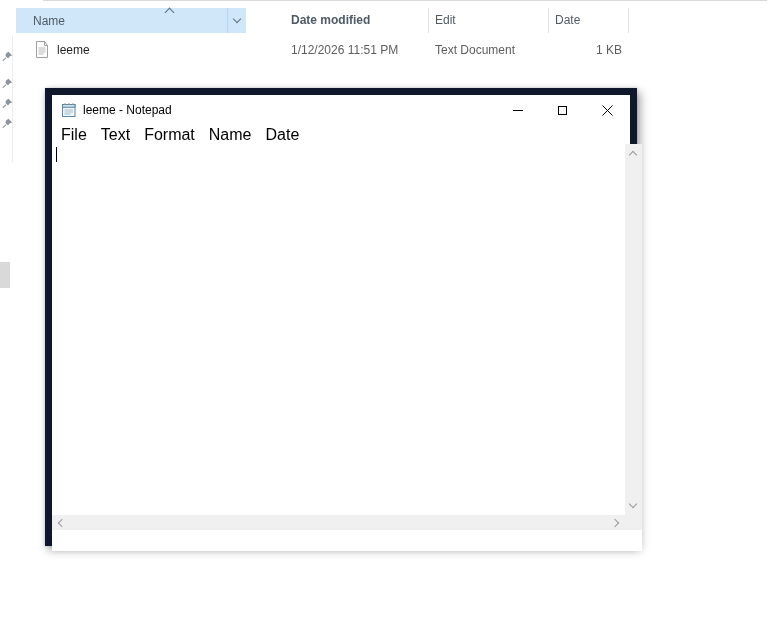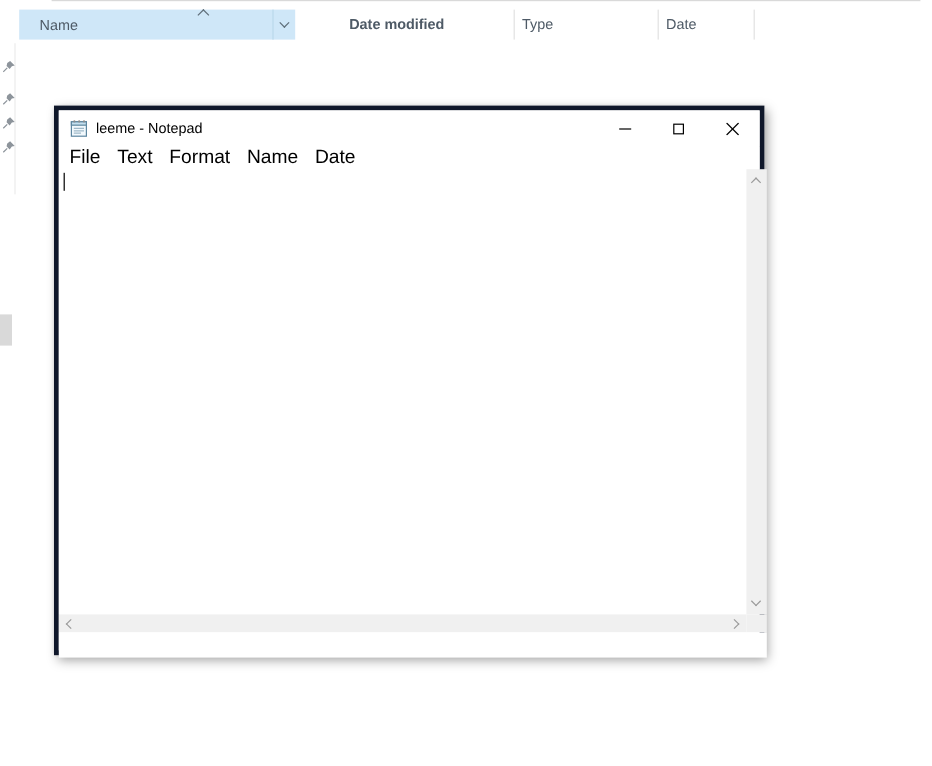--- a/index.html
+++ b/index.html
@@ -46,21 +46,21 @@
   .cell-type { position:absolute; left:435px; top:0; height:24px; line-height:24px; color:#5d5d5d; }
   .cell-size { position:absolute; left:540px; top:0; width:82px; height:24px; line-height:24px; color:#5d5d5d; text-align:right; }
 
   .navpane-line { position:absolute; left:12px; top:36px; width:1px; height:126px; background:#ececec; }
   .navpane-thumb { position:absolute; left:0; top:262px; width:10px; height:26px; background:#d9d9d9; }
   .pin { position:absolute; left:2px; width:11px; height:11px; }
 
   
   .notepad {
     position:absolute; left:45px; top:88px; width:592px; height:458px;
-    background:#fff; border:4px solid #0f172a;
+    background:#fff; border:7px solid #0f172a;
     box-shadow: 3px 4px 9px rgba(0,0,0,0.38), 0 0 3px rgba(0,0,0,0.15);
   }
   .titlebar { position:absolute; left:0; top:0; width:100%; height:30px; background:#fff; }
   .titlebar .app-icon { position:absolute; left:9px; top:7px; }
   .titlebar .title { position:absolute; left:31px; top:0; height:30px; line-height:30px; font-size:12px; color:#000; }
   .win-controls { position:absolute; right:0; top:0; height:30px; display:flex; }
   .win-btn { width:45px; height:30px; display:flex; align-items:center; justify-content:center; }
   .glyph-min { width:10px; height:1px; background:#000; }
   .glyph-max { width:9px; height:9px; border:1px solid #000; }
 
@@ -93,27 +93,43 @@
 
   <div class="col-header-row">
     <div class="name-header">
       <span class="label">Name</span>
       <span class="sort-chevron"></span>
       <span class="name-dropdown">
         <span class="chev down"></span>
       </span>
     </div>
     <span class="hdr-date">Date modified</span>
-    <span class="hdr-type">Type</span>
+    <span class="hdr-type">Edit</span>
     <span class="hdr-size">Date</span>
     <span class="col-sep" style="left:428px"></span>
     <span class="col-sep" style="left:548px"></span>
     <span class="col-sep" style="left:628px"></span>
   </div>
 
+  <div class="file-row">
+    <span class="file-icon">
+      <svg width="14" height="17" viewBox="0 0 14 17">
+        <path d="M1.5 .5 h8 L12.5 4.5 v12 h-11 z" fill="#ffffff" stroke="#9f9f9f"></path>
+        <path d="M9.5 .5 v4 h3" fill="none" stroke="#9f9f9f"></path>
+        <line x1="3.5" y1="7" x2="10.5" y2="7" stroke="#b9b9b9"></line>
+        <line x1="3.5" y1="9" x2="10.5" y2="9" stroke="#b9b9b9"></line>
+        <line x1="3.5" y1="11" x2="10.5" y2="11" stroke="#b9b9b9"></line>
+        <line x1="3.5" y1="13" x2="8.5" y2="13" stroke="#b9b9b9"></line>
+      </svg>
+    </span>
+    <span class="cell-name">leeme</span>
+    <span class="cell-date">1/12/2026 11:51 PM</span>
+    <span class="cell-type">Text Document</span>
+    <span class="cell-size">1 KB</span>
+  </div>
 
   <div class="navpane-line"></div>
   <div class="navpane-thumb"></div>
   <span class="pin" style="top:48px">
     <svg width="11" height="11" viewBox="0 0 12 12">
         <path d="M7 0.8 L11.2 5 L8.6 5.6 L6.6 8.2 L3.8 5.4 L4.4 2.8 Z" fill="#8d949b"></path>
         <line x1="4.4" y1="7.2" x2="0.8" y2="10.8" stroke="#8d949b" stroke-width="1.1"></line>
       </svg>
   </span>
   <span class="pin" style="top:75px">

